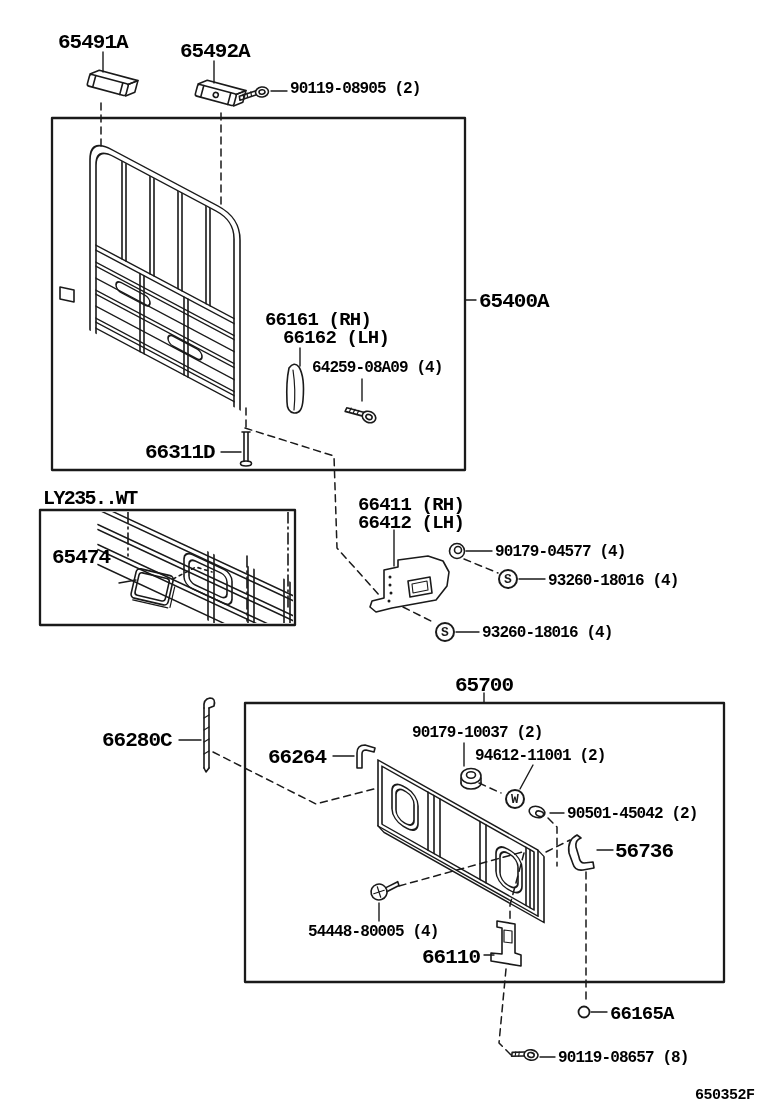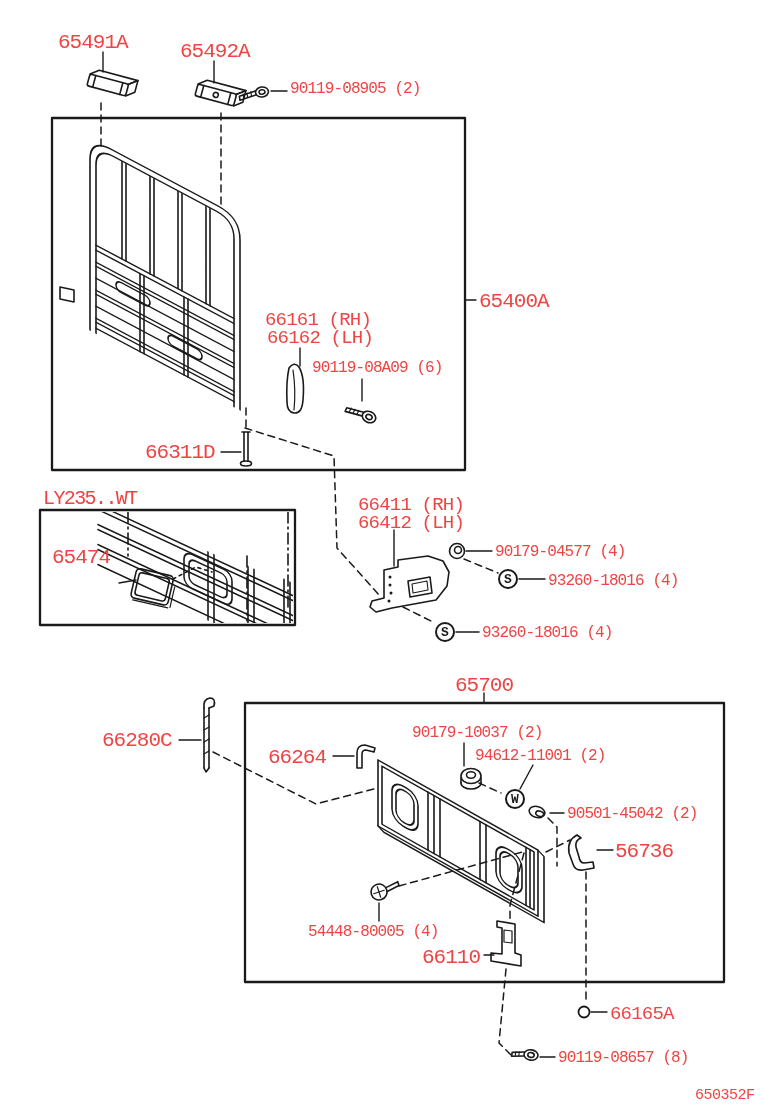--- a/index.html
+++ b/index.html
@@ -1,19 +1,19 @@
 <!DOCTYPE html>
 <html><head>
 <meta charset="utf-8">
 <style>
   html,body{margin:0;padding:0;background:#fff;}
   #stage{position:relative;width:760px;height:1112px;background:#fff;overflow:hidden;
          font-family:"Liberation Mono","DejaVu Sans Mono",monospace;}
   #art{position:absolute;left:0;top:0;}
-  .lbl{position:absolute;font-weight:400;color:#ef4444;white-space:nowrap;line-height:1;}
+  .lbl{position:absolute;font-weight:700;color:#000000;white-space:nowrap;line-height:1;}
   .s21{font-size:21px;letter-spacing:-1px;}
   .s19{font-size:19px;letter-spacing:-0.8px;}
   .s18{font-size:16px;letter-spacing:-0.9px;}
   .s15{font-size:15px;letter-spacing:-0.5px;text-align:right;}
   .sly{font-size:20px;letter-spacing:-1.6px;}
   .sym{position:absolute;box-sizing:border-box;border:2px solid #1a1a1a;border-radius:50%;
        background:#fff;display:flex;align-items:center;justify-content:center;
        font-weight:700;font-size:13px;color:#1a1a1a;}
 </style>
 </head>
@@ -216,22 +216,22 @@
 
   <span class="sym" style="left:498px;top:569px;width:20px;height:20px">S</span>
   <span class="sym" style="left:435px;top:622px;width:20px;height:20px">S</span>
   <span class="sym" style="left:505px;top:789px;width:20px;height:20px">W</span>
 
   <div class="lbl s21" style="left:58px;top:32px">65491A</div>
   <div class="lbl s21" style="left:180px;top:41px">65492A</div>
   <div class="lbl s18" style="left:290px;top:81px">90119-08905 (2)</div>
   <div class="lbl s21" style="left:479px;top:291px">65400A</div>
   <div class="lbl s19" style="left:265px;top:311px">66161 (RH)</div>
-  <div class="lbl s19" style="left:267px;top:329px">66162 (LH)</div>
-  <div class="lbl s18" style="left:312px;top:360px">90119-08A09 (6)</div>
+  <div class="lbl s19" style="left:283px;top:329px">66162 (LH)</div>
+  <div class="lbl s18" style="left:312px;top:360px">64259-08A09 (4)</div>
   <div class="lbl s21" style="left:145px;top:442px">66311D</div>
   <div class="lbl sly" style="left:43px;top:489px">LY235..WT</div>
   <div class="lbl s21" style="left:52px;top:547px">65474</div>
   <div class="lbl s19" style="left:358px;top:496px">66411 (RH)</div>
   <div class="lbl s19" style="left:358px;top:514px">66412 (LH)</div>
   <div class="lbl s18" style="left:495px;top:544px">90179-04577 (4)</div>
   <div class="lbl s18" style="left:548px;top:573px">93260-18016 (4)</div>
   <div class="lbl s18" style="left:482px;top:625px">93260-18016 (4)</div>
   <div class="lbl s21" style="left:455px;top:675px">65700</div>
   <div class="lbl s21" style="left:102px;top:730px">66280C</div>

